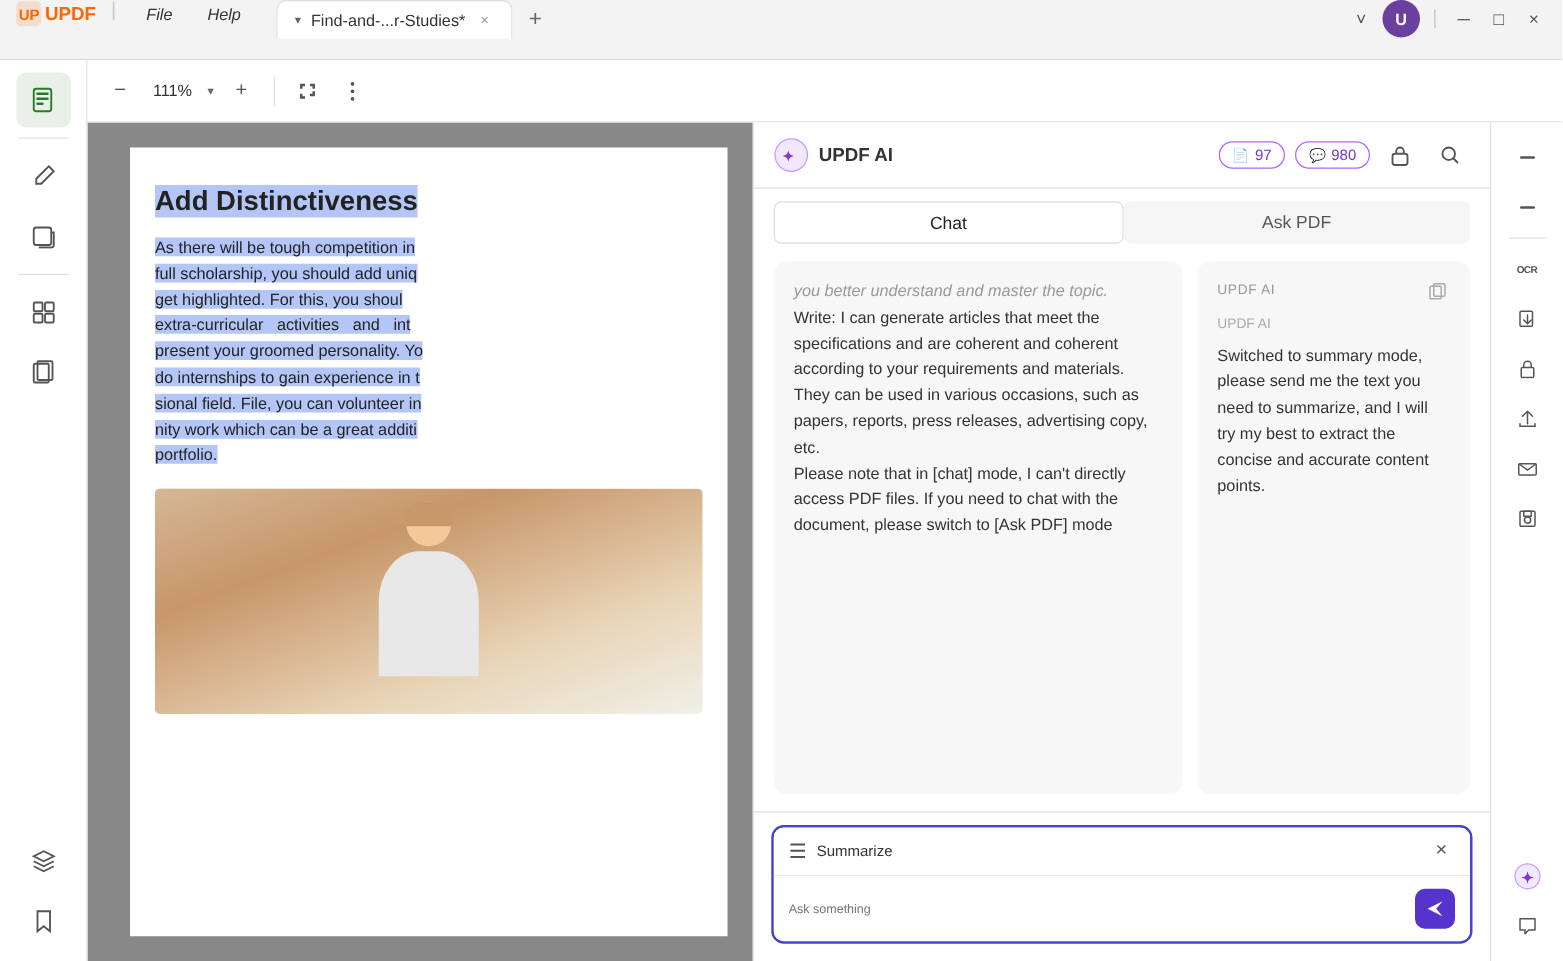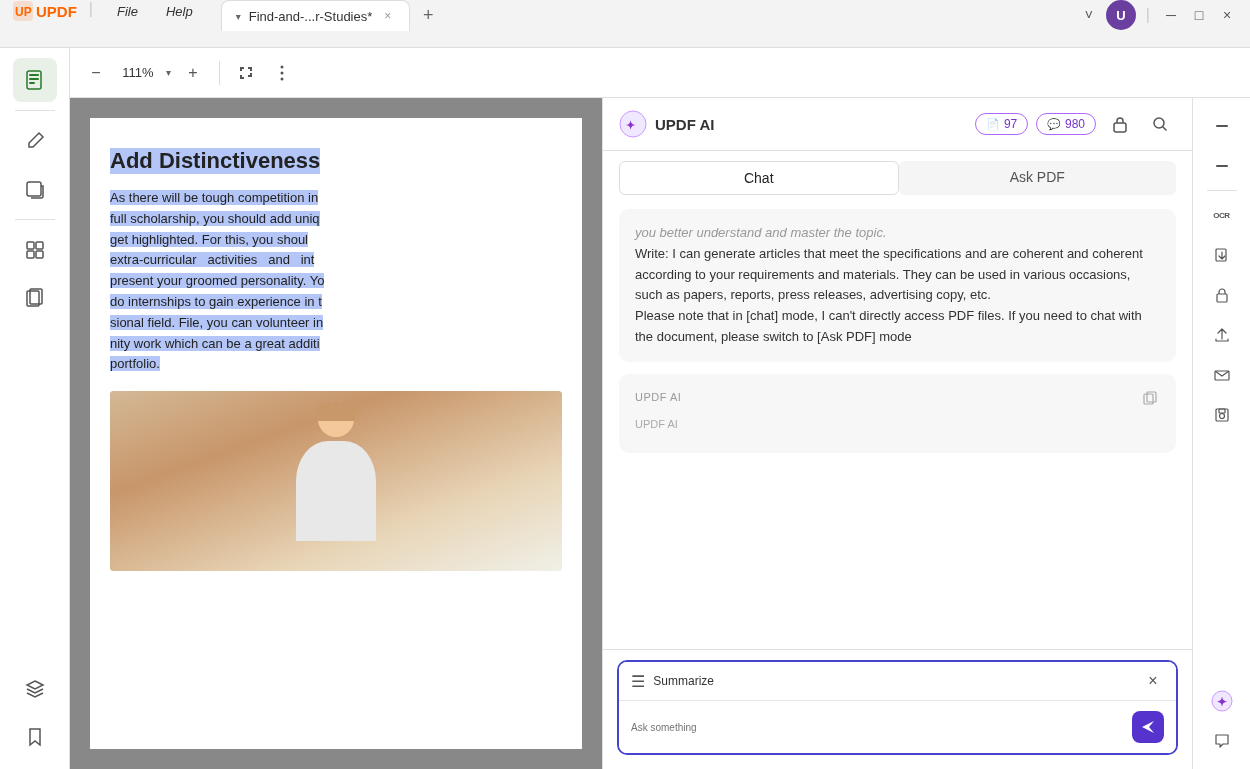--- a/index.html
+++ b/index.html
@@ -206,20 +206,21 @@
       flex: 1;
       overflow: hidden;
     }
 
     
     .pdf-view {
       flex: 1;
       background: #888;
       overflow: hidden;
       position: relative;
+      padding-left: 14px;
     }
     .pdf-page {
       background: #fff;
       margin: 20px;
       padding: 30px 20px 20px 20px;
       min-height: calc(100% - 40px);
       position: relative;
       overflow: hidden;
     }
     .pdf-text {
@@ -330,21 +331,21 @@
     .chat-tab:not(.active) {
       background: #f5f5f5;
     }
 
     
     .chat-messages {
       flex: 1;
       overflow-y: auto;
       padding: 14px 16px;
       display: flex;
-      flex-direction: column;
+      flex-direction: row;
       gap: 12px;
     }
 
     .ai-message {
       background: #f7f7f7;
       border-radius: 10px;
       padding: 14px 16px;
       font-size: 13px;
       line-height: 1.6;
       color: #333;
@@ -664,20 +665,21 @@
             <div class="ai-message-header">
               <span class="ai-message-label">UPDF AI</span>
               <div class="ai-message-copy">
                 <svg width="14" height="14" viewBox="0 0 14 14">
                   <rect x="1" y="3" width="9" height="10" rx="1" fill="none" stroke="#aaa" stroke-width="1.2"></rect>
                   <rect x="4" y="1" width="9" height="10" rx="1" fill="none" stroke="#aaa" stroke-width="1.2"></rect>
                 </svg>
               </div>
             </div>
             <div style="font-size:11px;color:#aaa;margin-bottom:6px;">UPDF AI</div>
+            <div style="font-size:13px;line-height:1.6;color:#333;">Switched to summary mode, please send me the text you need to summarize, and I will try my best to extract the concise and accurate content points.</div>
           </div>
 
         </div>
 
         <div class="input-area">
           <div class="input-box">
             <div class="input-mode-bar">
               <span class="input-mode-icon">☰</span>
               <span class="input-mode-label">Summarize</span>
               <div class="input-mode-close">×</div>

